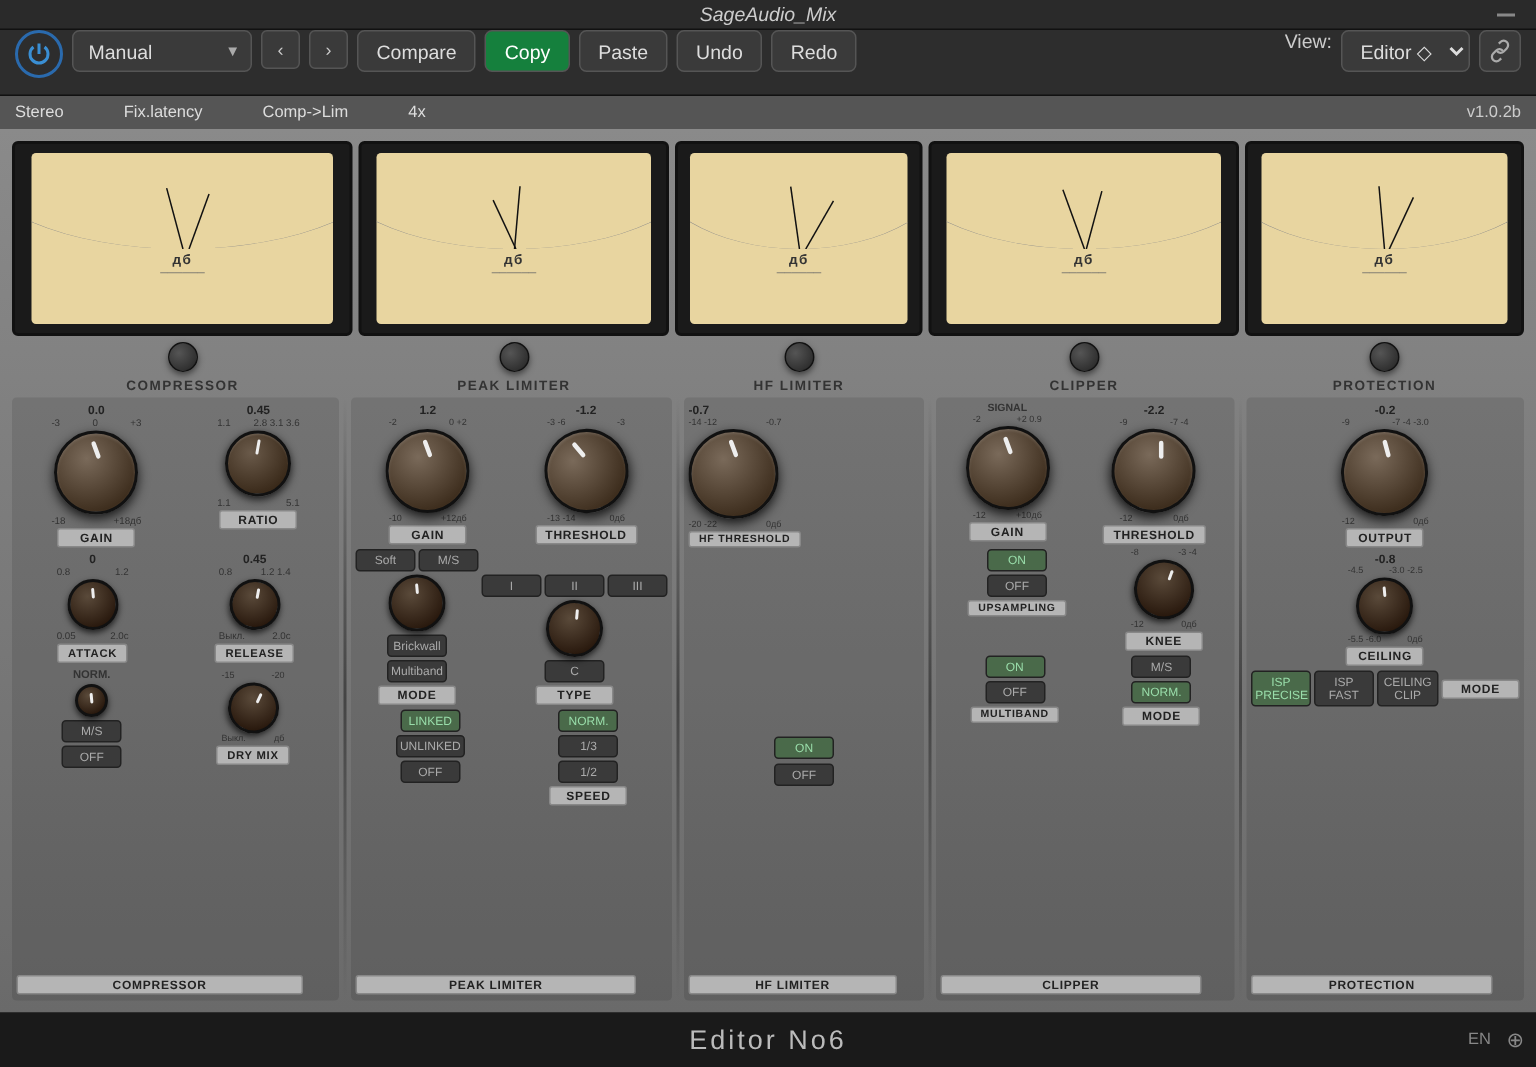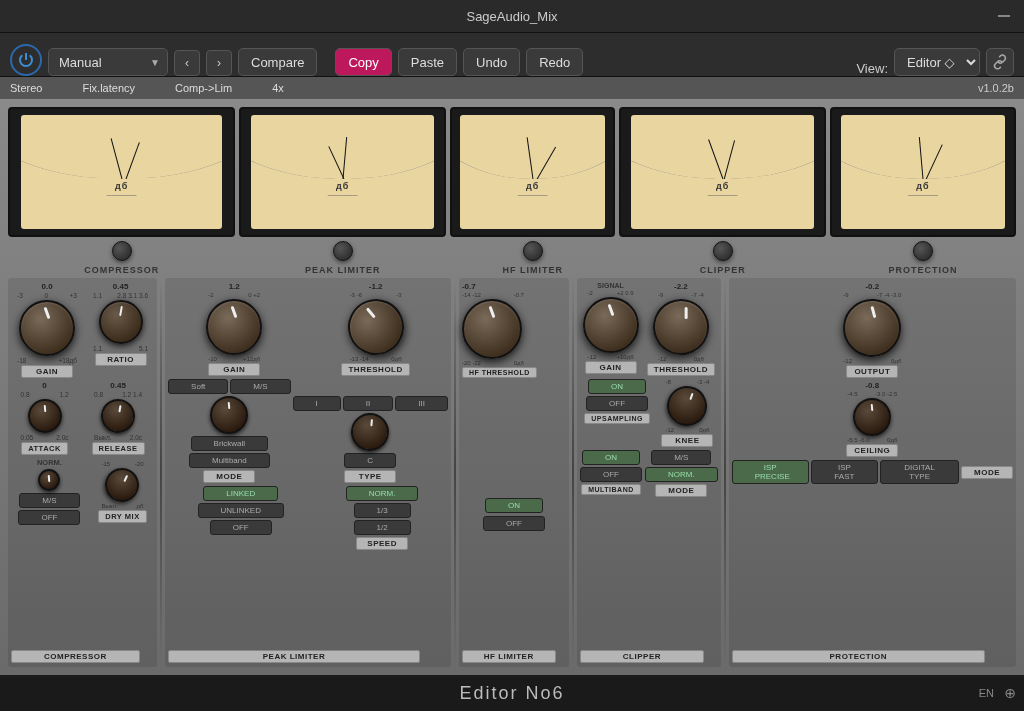--- a/index.html
+++ b/index.html
@@ -9,47 +9,48 @@
       background: #1a1a1a;
       font-family: -apple-system, BlinkMacSystemFont, 'Helvetica Neue', sans-serif;
       overflow: hidden;
       display: flex;
       flex-direction: column;
     }
 
     
     .title-bar {
       background: #2a2a2a;
-      height: 33px;
+      height: 20px;
       display: flex;
       align-items: center;
       justify-content: center;
       position: relative;
       border-bottom: 1px solid #111;
+      font-style: italic;
     }
     .title-bar-title {
       color: #ccc;
       font-size: 13px;
     }
     .window-close {
       position: absolute;
       right: 14px;
       top: 50%;
       transform: translateY(-50%);
       width: 12px;
       height: 2px;
       background: #888;
     }
 
     
     .toolbar {
       background: #2d2d2d;
       height: 44px;
       display: flex;
-      align-items: flex-end;
+      align-items: flex-start;
       padding: 0 10px;
       gap: 6px;
       border-bottom: 1px solid #111;
     }
     .power-btn {
       width: 32px;
       height: 32px;
       border-radius: 50%;
       border: 2px solid #2a6aad;
       display: flex;
@@ -107,23 +108,22 @@
       background: #3a3a3a;
       border: 1px solid #555;
       color: #ddd;
       border-radius: 5px;
       padding: 4px 12px;
       font-size: 13px;
       height: 28px;
       cursor: pointer;
     }
     .toolbar-btn.active {
-      background: #be185d;
+      background: #15803d;
       color: #fff;
-      margin-left: 12px;
     }
     .toolbar-spacer { flex: 1; }
     .view-label {
       color: #ccc;
       font-size: 13px;
     }
     .view-select {
       background: #3a3a3a;
       border: 1px solid #555;
       color: #ddd;
@@ -272,21 +272,21 @@
       font-weight: bold;
       letter-spacing: 1px;
       text-align: center;
     }
 
     
     .toggle-btn {
       background: #3a3a3a;
       border: 1px solid #222;
       border-radius: 3px;
-      padding: 2px 22px;
+      padding: 2px 2px;
       font-size: 8px;
       color: #aaa;
       cursor: pointer;
       min-width: 40px;
       text-align: center;
     }
     .toggle-btn.on {
       background: #4a6a4a;
       color: #9da;
     }
@@ -841,21 +841,21 @@
         <div style="font-size:6px; color:#333; width:50px; display:flex; justify-content:space-between;">
           <span>-5.5 -6.0</span>
             <span>0дб</span>
         </div>
         <span class="label-box">CEILING</span>
       </div>
 
       <div style="display:flex; flex-direction:row; align-items:center; gap:2px;">
         <div class="toggle-btn on">ISP PRECISE</div>
         <div class="toggle-btn">ISP FAST</div>
-        <div class="toggle-btn">DIGITAL TYPE</div>
+        <div class="toggle-btn">CEILING CLIP</div>
         <span class="label-box">MODE</span>
       </div>
       <div class="section-label">PROTECTION</div>
     </div>
 
   </div>
 </div>
 
 <div class="bottom-bar">
   <span class="bottom-title">Editor No6</span>

